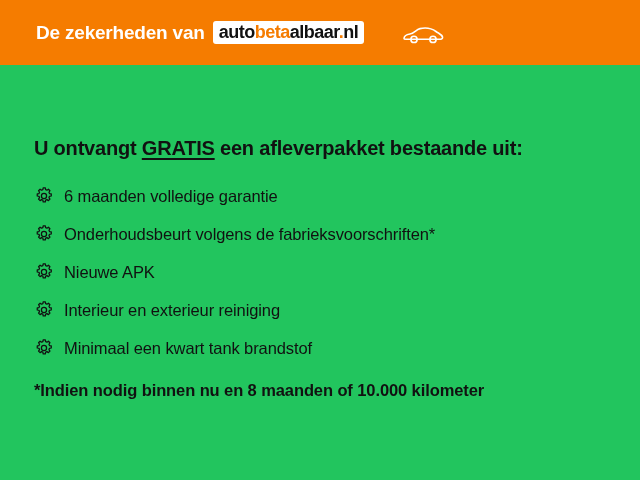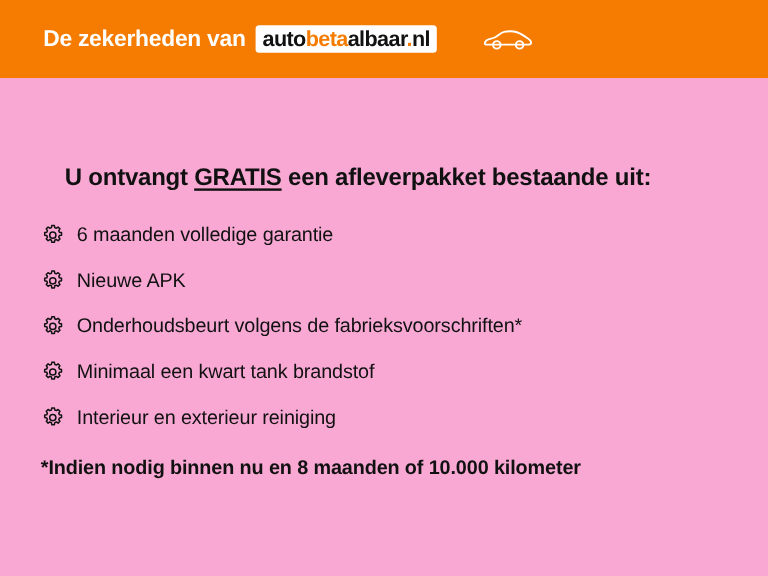--- a/index.html
+++ b/index.html
@@ -10,21 +10,21 @@
     width: 640px;
     height: 480px;
     background: #ffffff;
     font-family: "Liberation Sans", sans-serif;
     overflow: hidden;
   }
   .page {
     position: relative;
     width: 640px;
     height: 480px;
-    background: #f9a8d4;
+    background: #22c55e;
     box-sizing: border-box;
   }
   
   .header {
     position: relative;
     width: 640px;
     height: 65px;
     background: #f57c00;
     display: flex;
     align-items: center;
@@ -33,21 +33,21 @@
   }
   .header-text {
     color: #ffffff;
     font-size: 19px;
     font-weight: bold;
     letter-spacing: -0.2px;
     white-space: nowrap;
   }
   .logo-wrap {
     display: inline-flex;
-    align-items: center;
+    align-items: flex-end;
     margin-left: 8px;
     gap: 29px;
   }
   .logo-pill {
     background: #ffffff;
     border-radius: 3px;
     padding: 2px 6px 3px 6px;
     font-size: 18px;
     font-weight: bold;
     letter-spacing: -0.5px;
@@ -68,21 +68,20 @@
   .content {
     padding: 0 34px;
     box-sizing: border-box;
   }
   .headline {
     margin-top: 72px;
     font-size: 20px;
     font-weight: bold;
     color: #111111;
     letter-spacing: -0.2px;
-    margin-left: 20px;
   }
   .headline .gratis {
     text-decoration: underline;
     text-underline-offset: 3px;
   }
   .list {
     margin-top: 25px;
     list-style: none;
     padding: 0;
   }
@@ -148,47 +147,47 @@
         </span>
         <span class="item-label">6 maanden volledige garantie</span>
       </li>
       <li class="list-item">
         <span class="gear-icon">
           <svg width="20" height="20" viewBox="0 0 24 24" aria-hidden="true">
             <path d="M13.6 2.3l.35 2.1 1.55.64 1.8-1.18 1.84 1.84-1.18 1.8.64 1.55 2.1.35v2.6l-2.1.35-.64 1.55 1.18 1.8-1.84 1.84-1.8-1.18-1.55.64-.35 2.1h-2.6l-.35-2.1-1.55-.64-1.8 1.18-1.84-1.84 1.18-1.8-.64-1.55-2.1-.35v-2.6l2.1-.35.64-1.55-1.18-1.8 1.84-1.84 1.8 1.18 1.55-.64.35-2.1z" fill="none" stroke="#111111" stroke-width="1.5" stroke-linejoin="round"></path>
             <circle cx="12" cy="12" r="3.1" fill="none" stroke="#111111" stroke-width="1.5"></circle>
           </svg>
         </span>
+        <span class="item-label">Onderhoudsbeurt volgens de fabrieksvoorschriften*</span>
+      </li>
+      <li class="list-item">
+        <span class="gear-icon">
+          <svg width="20" height="20" viewBox="0 0 24 24" aria-hidden="true">
+            <path d="M13.6 2.3l.35 2.1 1.55.64 1.8-1.18 1.84 1.84-1.18 1.8.64 1.55 2.1.35v2.6l-2.1.35-.64 1.55 1.18 1.8-1.84 1.84-1.8-1.18-1.55.64-.35 2.1h-2.6l-.35-2.1-1.55-.64-1.8 1.18-1.84-1.84 1.18-1.8-.64-1.55-2.1-.35v-2.6l2.1-.35.64-1.55-1.18-1.8 1.84-1.84 1.8 1.18 1.55-.64.35-2.1z" fill="none" stroke="#111111" stroke-width="1.5" stroke-linejoin="round"></path>
+            <circle cx="12" cy="12" r="3.1" fill="none" stroke="#111111" stroke-width="1.5"></circle>
+          </svg>
+        </span>
         <span class="item-label">Nieuwe APK</span>
       </li>
       <li class="list-item">
         <span class="gear-icon">
           <svg width="20" height="20" viewBox="0 0 24 24" aria-hidden="true">
             <path d="M13.6 2.3l.35 2.1 1.55.64 1.8-1.18 1.84 1.84-1.18 1.8.64 1.55 2.1.35v2.6l-2.1.35-.64 1.55 1.18 1.8-1.84 1.84-1.8-1.18-1.55.64-.35 2.1h-2.6l-.35-2.1-1.55-.64-1.8 1.18-1.84-1.84 1.18-1.8-.64-1.55-2.1-.35v-2.6l2.1-.35.64-1.55-1.18-1.8 1.84-1.84 1.8 1.18 1.55-.64.35-2.1z" fill="none" stroke="#111111" stroke-width="1.5" stroke-linejoin="round"></path>
             <circle cx="12" cy="12" r="3.1" fill="none" stroke="#111111" stroke-width="1.5"></circle>
           </svg>
         </span>
-        <span class="item-label">Onderhoudsbeurt volgens de fabrieksvoorschriften*</span>
+        <span class="item-label">Interieur en exterieur reiniging</span>
       </li>
       <li class="list-item">
         <span class="gear-icon">
           <svg width="20" height="20" viewBox="0 0 24 24" aria-hidden="true">
             <path d="M13.6 2.3l.35 2.1 1.55.64 1.8-1.18 1.84 1.84-1.18 1.8.64 1.55 2.1.35v2.6l-2.1.35-.64 1.55 1.18 1.8-1.84 1.84-1.8-1.18-1.55.64-.35 2.1h-2.6l-.35-2.1-1.55-.64-1.8 1.18-1.84-1.84 1.18-1.8-.64-1.55-2.1-.35v-2.6l2.1-.35.64-1.55-1.18-1.8 1.84-1.84 1.8 1.18 1.55-.64.35-2.1z" fill="none" stroke="#111111" stroke-width="1.5" stroke-linejoin="round"></path>
             <circle cx="12" cy="12" r="3.1" fill="none" stroke="#111111" stroke-width="1.5"></circle>
           </svg>
         </span>
         <span class="item-label">Minimaal een kwart tank brandstof</span>
       </li>
-      <li class="list-item">
-        <span class="gear-icon">
-          <svg width="20" height="20" viewBox="0 0 24 24" aria-hidden="true">
-            <path d="M13.6 2.3l.35 2.1 1.55.64 1.8-1.18 1.84 1.84-1.18 1.8.64 1.55 2.1.35v2.6l-2.1.35-.64 1.55 1.18 1.8-1.84 1.84-1.8-1.18-1.55.64-.35 2.1h-2.6l-.35-2.1-1.55-.64-1.8 1.18-1.84-1.84 1.18-1.8-.64-1.55-2.1-.35v-2.6l2.1-.35.64-1.55-1.18-1.8 1.84-1.84 1.8 1.18 1.55-.64.35-2.1z" fill="none" stroke="#111111" stroke-width="1.5" stroke-linejoin="round"></path>
-            <circle cx="12" cy="12" r="3.1" fill="none" stroke="#111111" stroke-width="1.5"></circle>
-          </svg>
-        </span>
-        <span class="item-label">Interieur en exterieur reiniging</span>
-      </li>
     </ul>
 
     <div class="footnote">*Indien nodig binnen nu en 8 maanden of 10.000 kilometer</div>
 
   </div>
 </div>
 
 </body></html>

